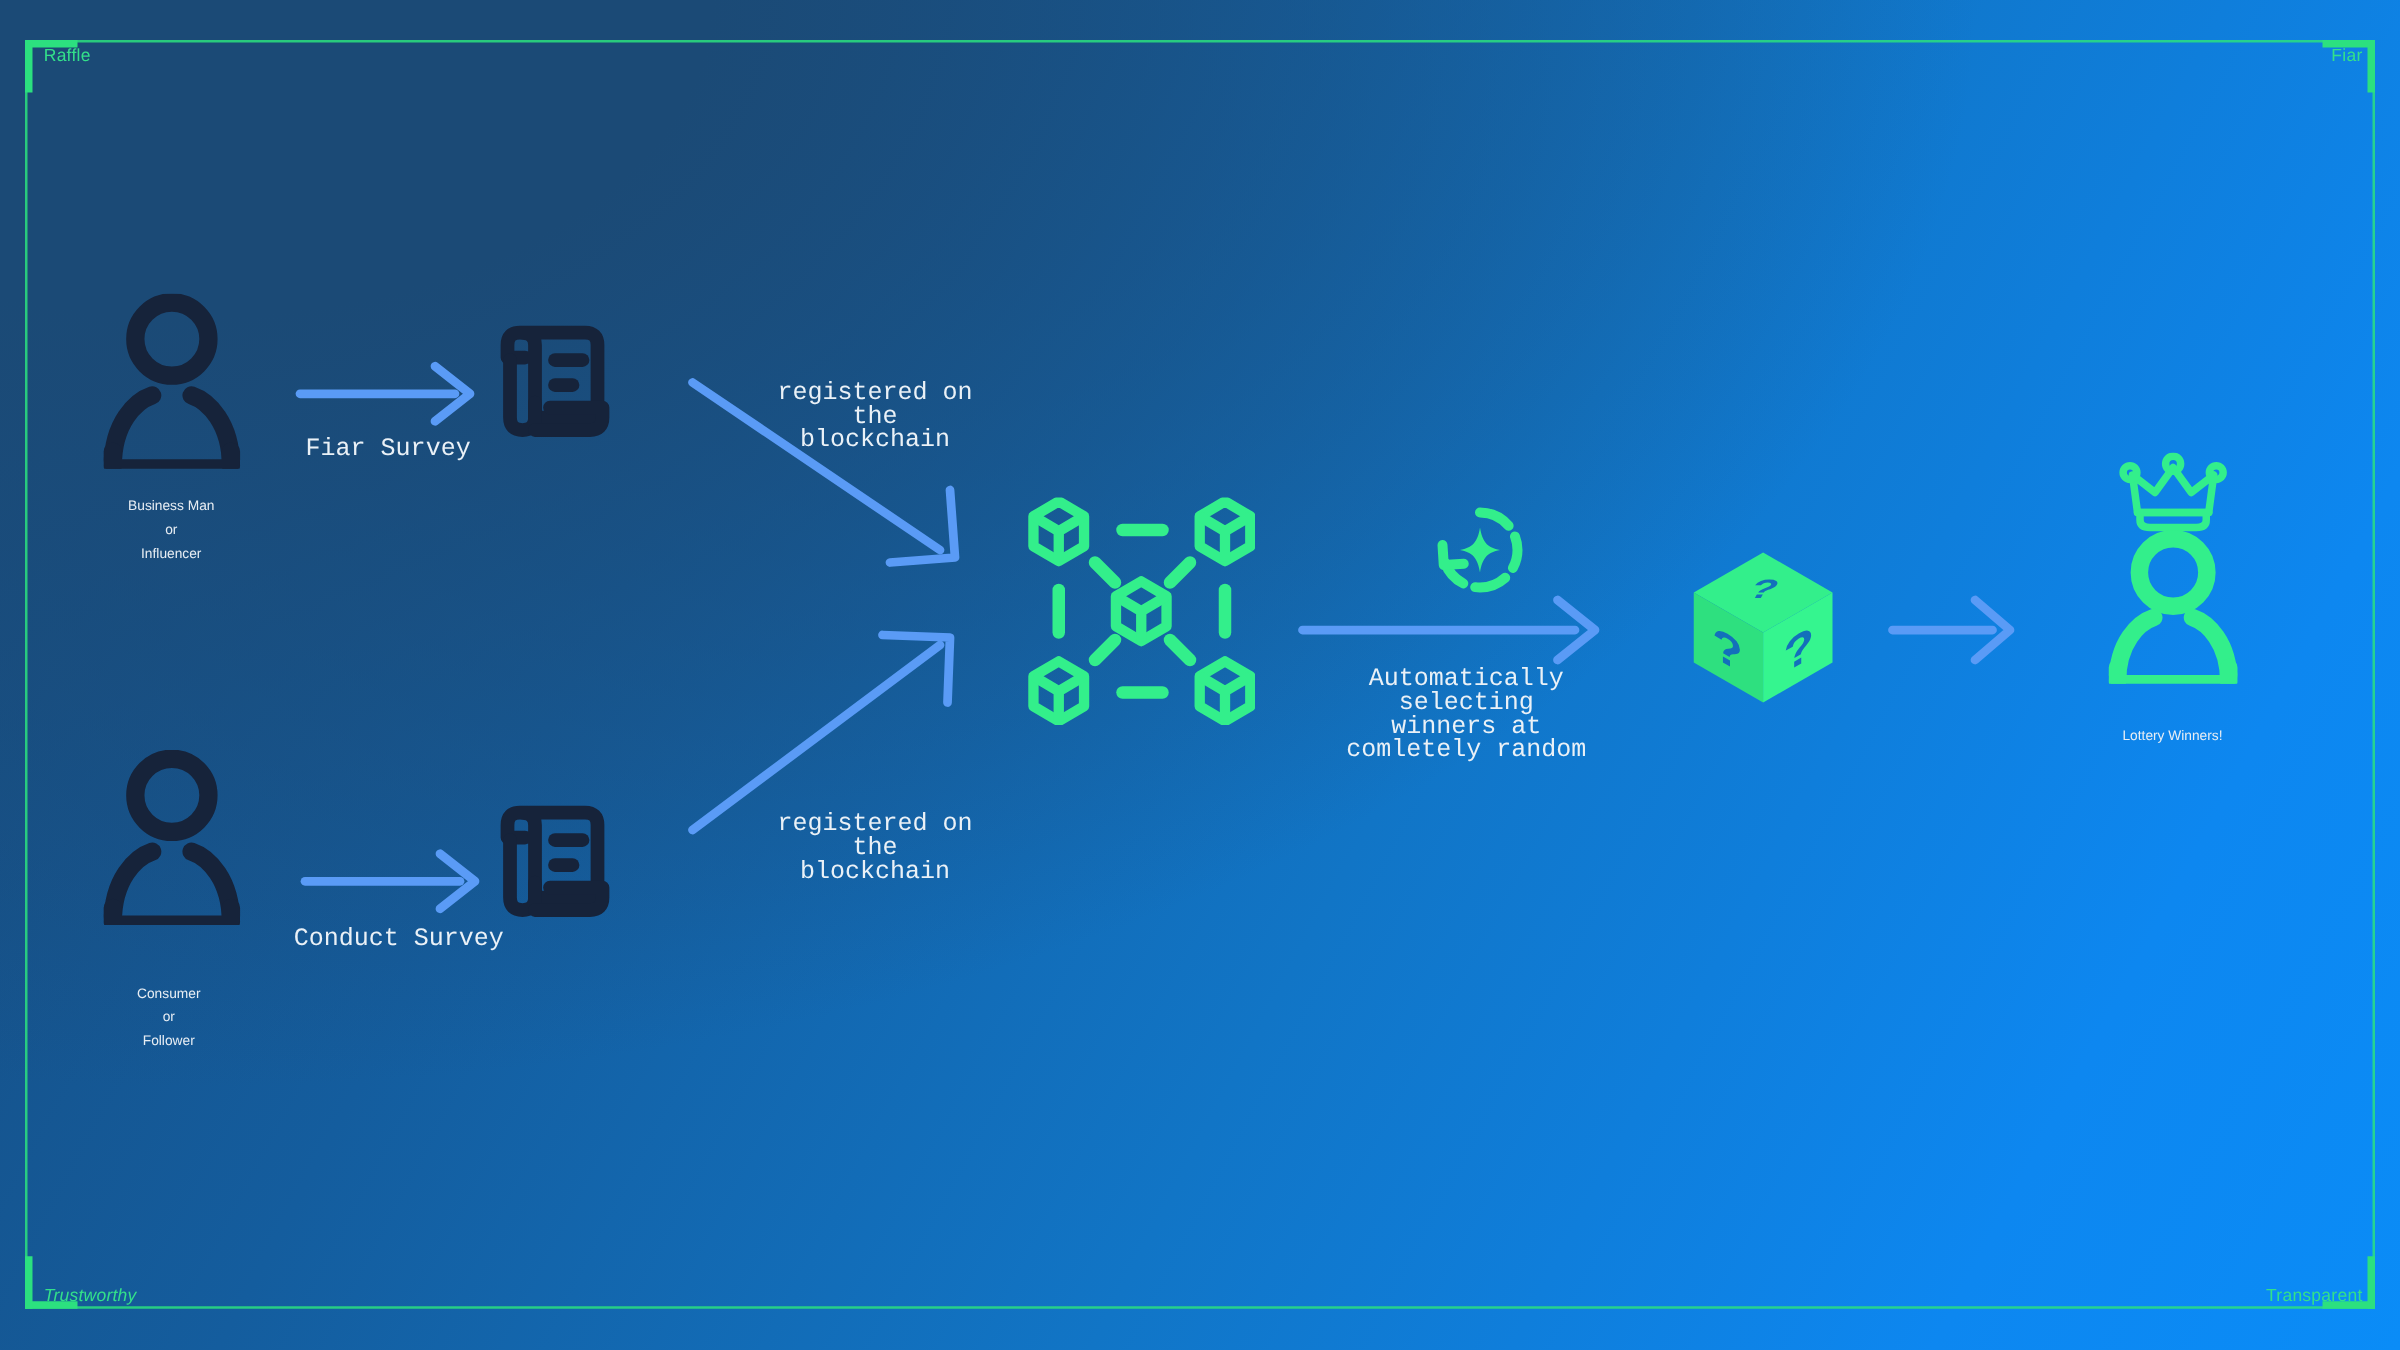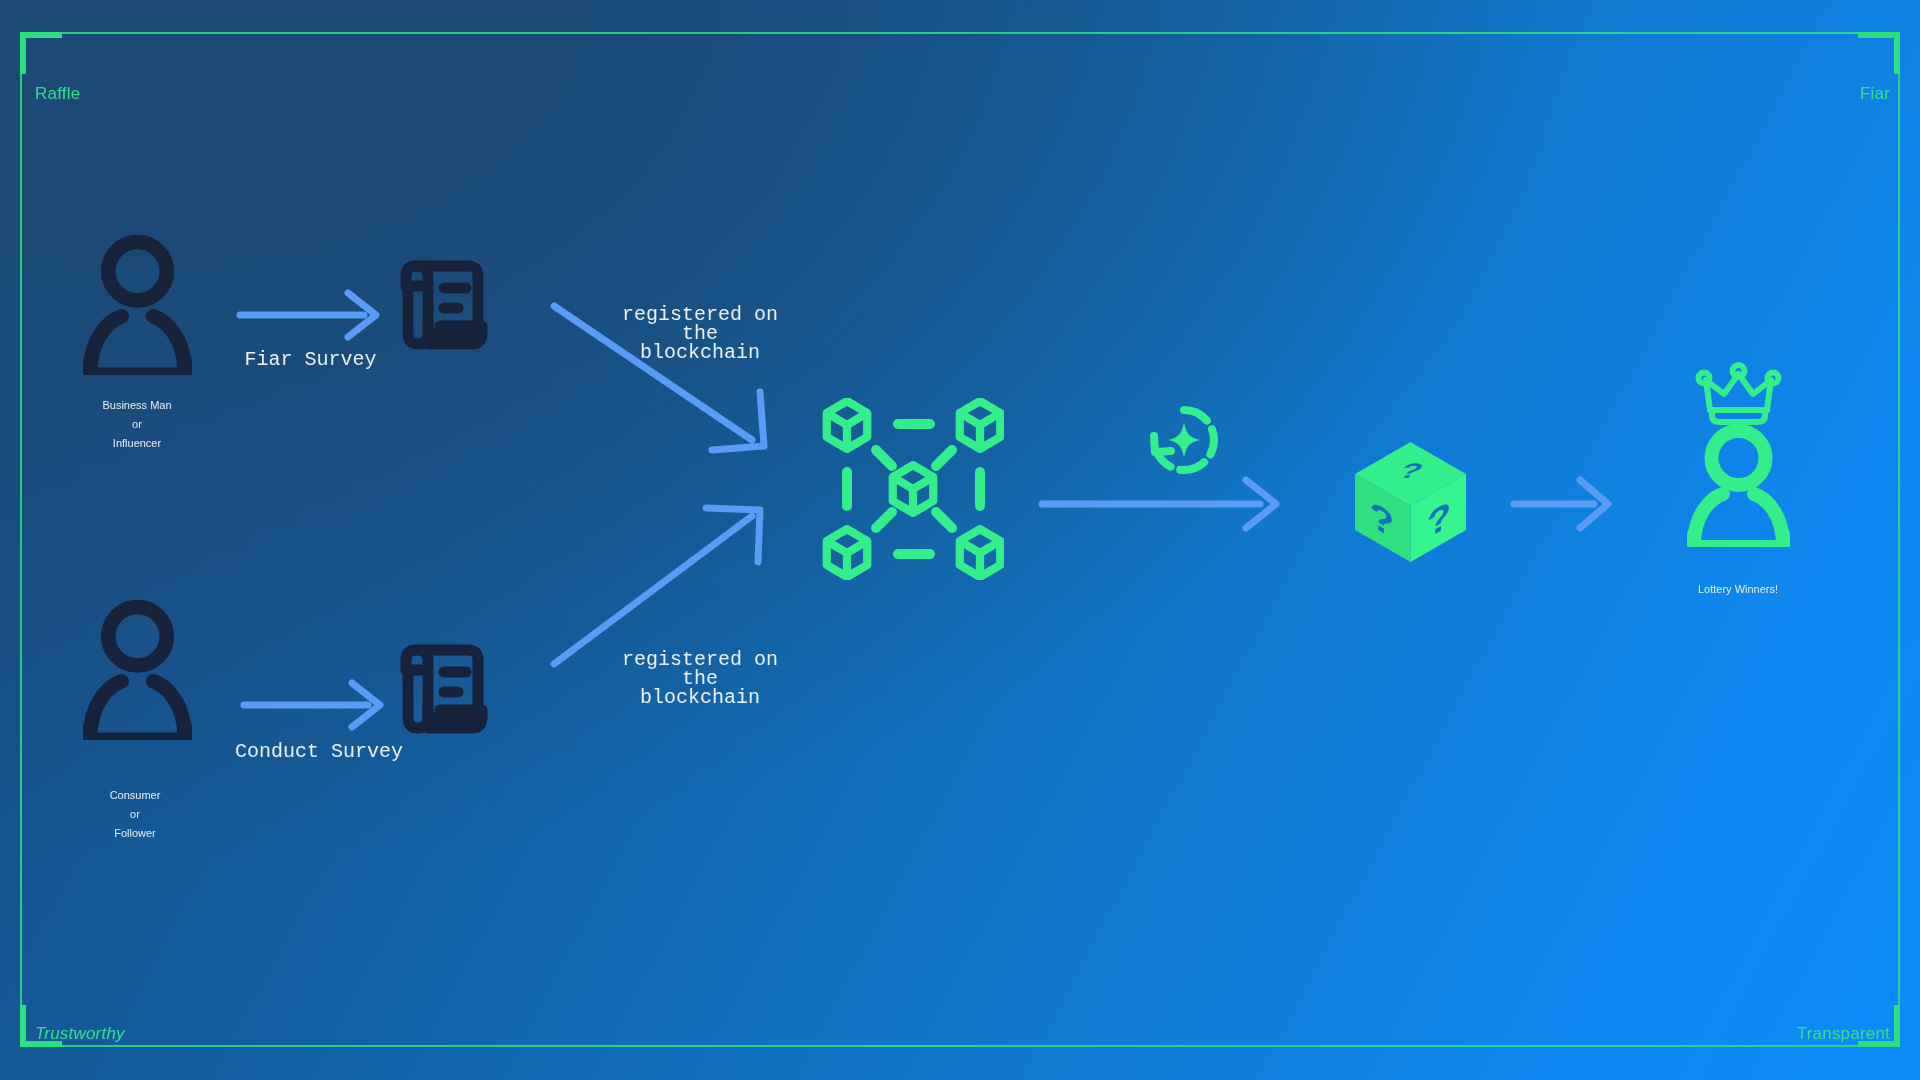--- a/index.html
+++ b/index.html
@@ -36,24 +36,23 @@
   .corner.bl { left:20px;  bottom:33px; }
   .corner.bl .h { left:0; bottom:0; width:42px; height:6px; }
   .corner.bl .v { left:0; bottom:0; width:6px;  height:42px; }
   .corner.br { right:20px; bottom:33px; }
   .corner.br .h { right:0; bottom:0; width:42px; height:6px; }
   .corner.br .v { right:0; bottom:0; width:6px;  height:42px; }
 
   .corner-label {
     position:absolute;
     color:#33e08a;
-    font-size:17px;
+    font-size:14px;
     letter-spacing:.2px;
     white-space:nowrap;
-    margin-top:48px;
   }
   .cl-tl { left:35px;  top:36px; }
   .cl-tr { right:30px; top:36px; }
   .cl-bl { left:35px;  bottom:36px;font-style:italic; }
   .cl-br { right:30px; bottom:36px; }
 
   
   .node { position:absolute; }
   .node svg { display:block; }
 
@@ -231,20 +230,22 @@
       <path d="M38 8 A30 30 0 0 1 68 38 A30 30 0 0 1 38 68 A30 30 0 0 1 10 48" fill="none" stroke="#33ef8b" stroke-width="8" stroke-linecap="round" stroke-dasharray="26 10"></path>
       <polyline points="8 34 9 50 25 49" fill="none" stroke="#33ef8b" stroke-width="8" stroke-linecap="round" stroke-linejoin="round"></polyline>
       <path d="M38 20 C40 32 44 36 54 38 C44 40 40 44 38 56 C36 44 32 40 22 38 C32 36 36 32 38 20 Z" fill="#33ef8b"></path>
     </svg>
   </div>
 
   <svg class="arrow-svg" style="left:1038px; top:470px;" width="260" height="70">
     <line x1="4" y1="34" x2="222" y2="34" stroke="#5a9bf6" stroke-width="7" stroke-linecap="round"></line>
     <polyline points="208,10 238,34 208,58" fill="none" stroke="#5a9bf6" stroke-width="7" stroke-linecap="round" stroke-linejoin="round"></polyline>
   </svg>
+  <div class="edge-label" style="left:1058px; top:534px; width:230px;">Automatically selecting
+winners at comletely random</div>
 
   <div class="node" style="left:1348px; top:436px; width:125px; height:130px;">
     <svg width="125" height="130" viewBox="0 0 125 130">
 
       <path d="M62.5 6 L118 38 L62.5 70 L7 38 Z" fill="#33ef8b"></path>
 
       <path d="M7 38 L62.5 70 L62.5 126 L7 94 Z" fill="#2ee07f"></path>
 
       <path d="M118 38 L118 94 L62.5 126 L62.5 70 Z" fill="#35f58f"></path>
 

